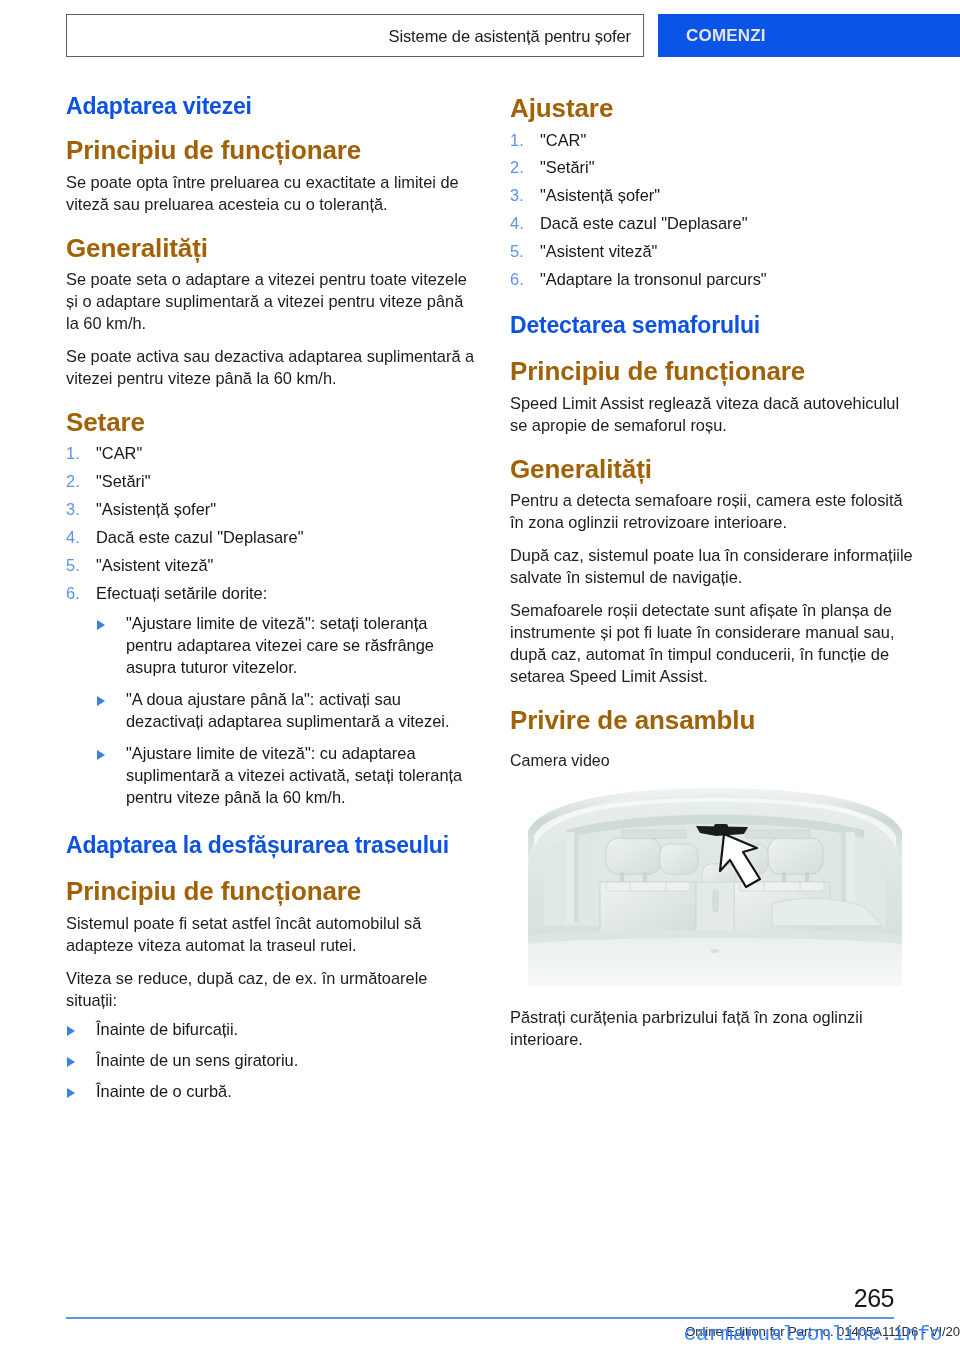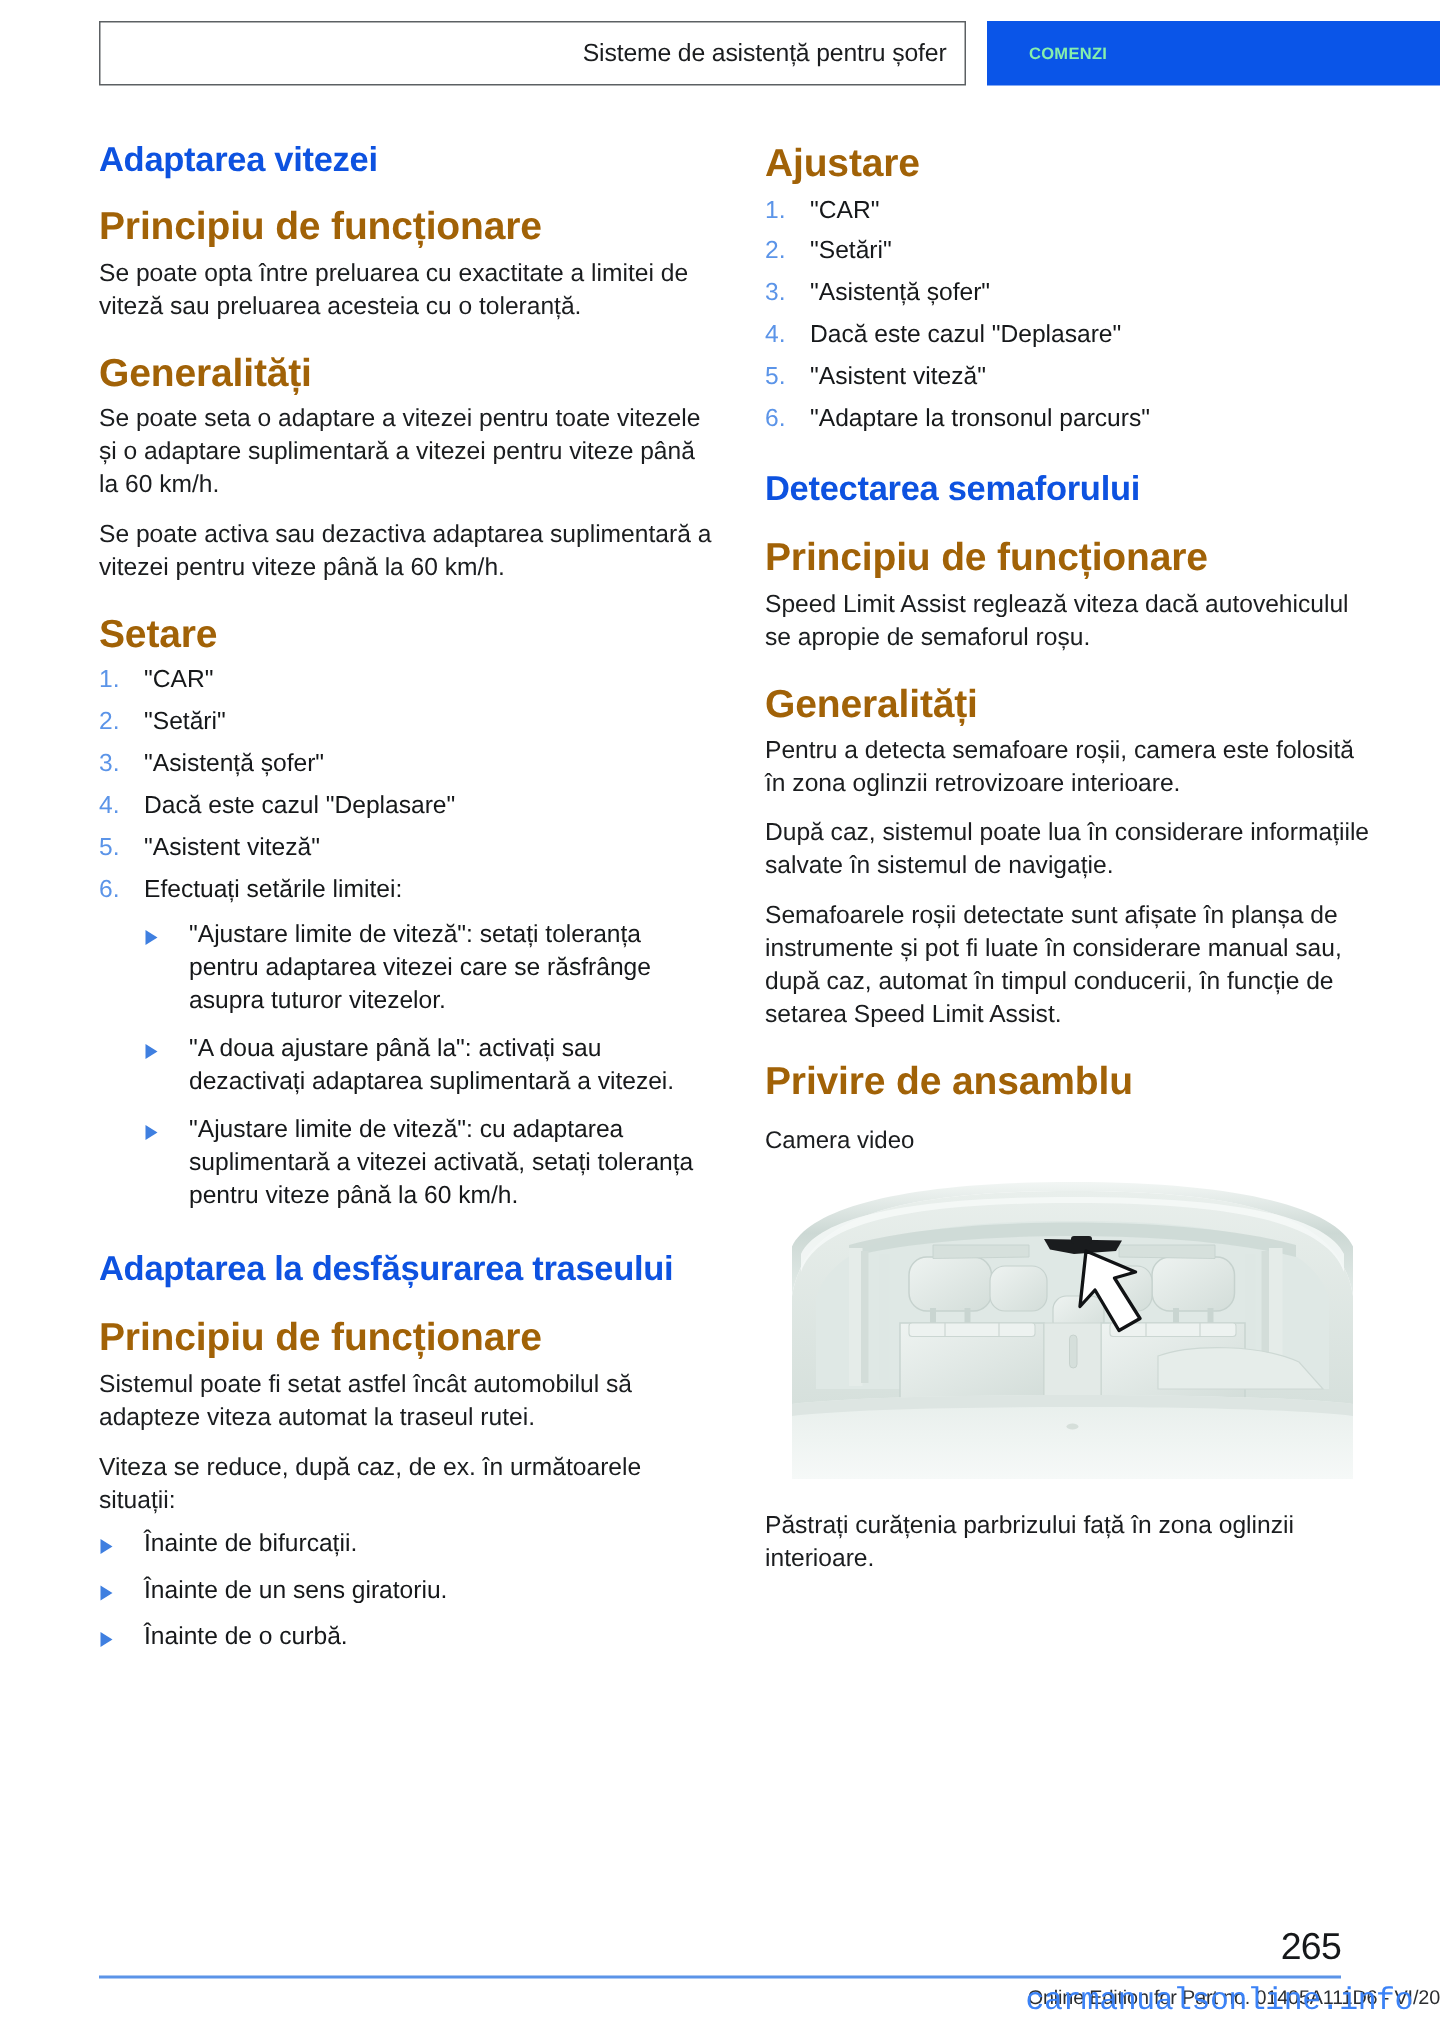--- a/index.html
+++ b/index.html
@@ -49,22 +49,22 @@
     top: 14px;
     width: 302px;
     height: 43px;
     background: #0a55e8;
   }
   .header-tab-label {
     position: absolute;
     left: 28px;
     top: 50%;
     transform: translateY(-50%);
-    color: #86efac;
-    font-size: 11px;
+    color: #e5e5e5;
+    font-size: 17px;
     font-weight: bold;
     letter-spacing: 0.2px;
   }
 
   
   .content {
     position: absolute;
     left: 0;
     top: 92px;
     width: 856px;
@@ -245,21 +245,21 @@
     <p class="para">Se poate seta o adaptare a vitezei pentru toate vitezele și o adaptare suplimentară a vitezei pentru viteze până la 60 km/h.</p>
     <p class="para">Se poate activa sau dezactiva adaptarea suplimentară a vitezei pentru viteze până la 60 km/h.</p>
 
     <h2 class="h2">Setare</h2>
     <ol class="numlist">
       <li>"CAR"</li>
       <li>"Setări"</li>
       <li>"Asistență șofer"</li>
       <li>Dacă este cazul "Deplasare"</li>
       <li>"Asistent viteză"</li>
-      <li>Efectuați setările limitei:</li>
+      <li>Efectuați setările dorite:</li>
     </ol>
     <ul class="trilist indented">
       <li>"Ajustare limite de viteză": setați toleranța pentru adaptarea vitezei care se răsfrânge asupra tuturor vitezelor.</li>
       <li>"A doua ajustare până la": activați sau dezactivați adaptarea suplimentară a vitezei.</li>
       <li>"Ajustare limite de viteză": cu adaptarea suplimentară a vitezei activată, setați toleranța pentru viteze până la 60 km/h.</li>
     </ul>
 
     <h1 class="h1" style="margin-top:22px;">Adaptarea la desfășurarea traseului</h1>
 
     <h2 class="h2">Principiu de funcționare</h2>

